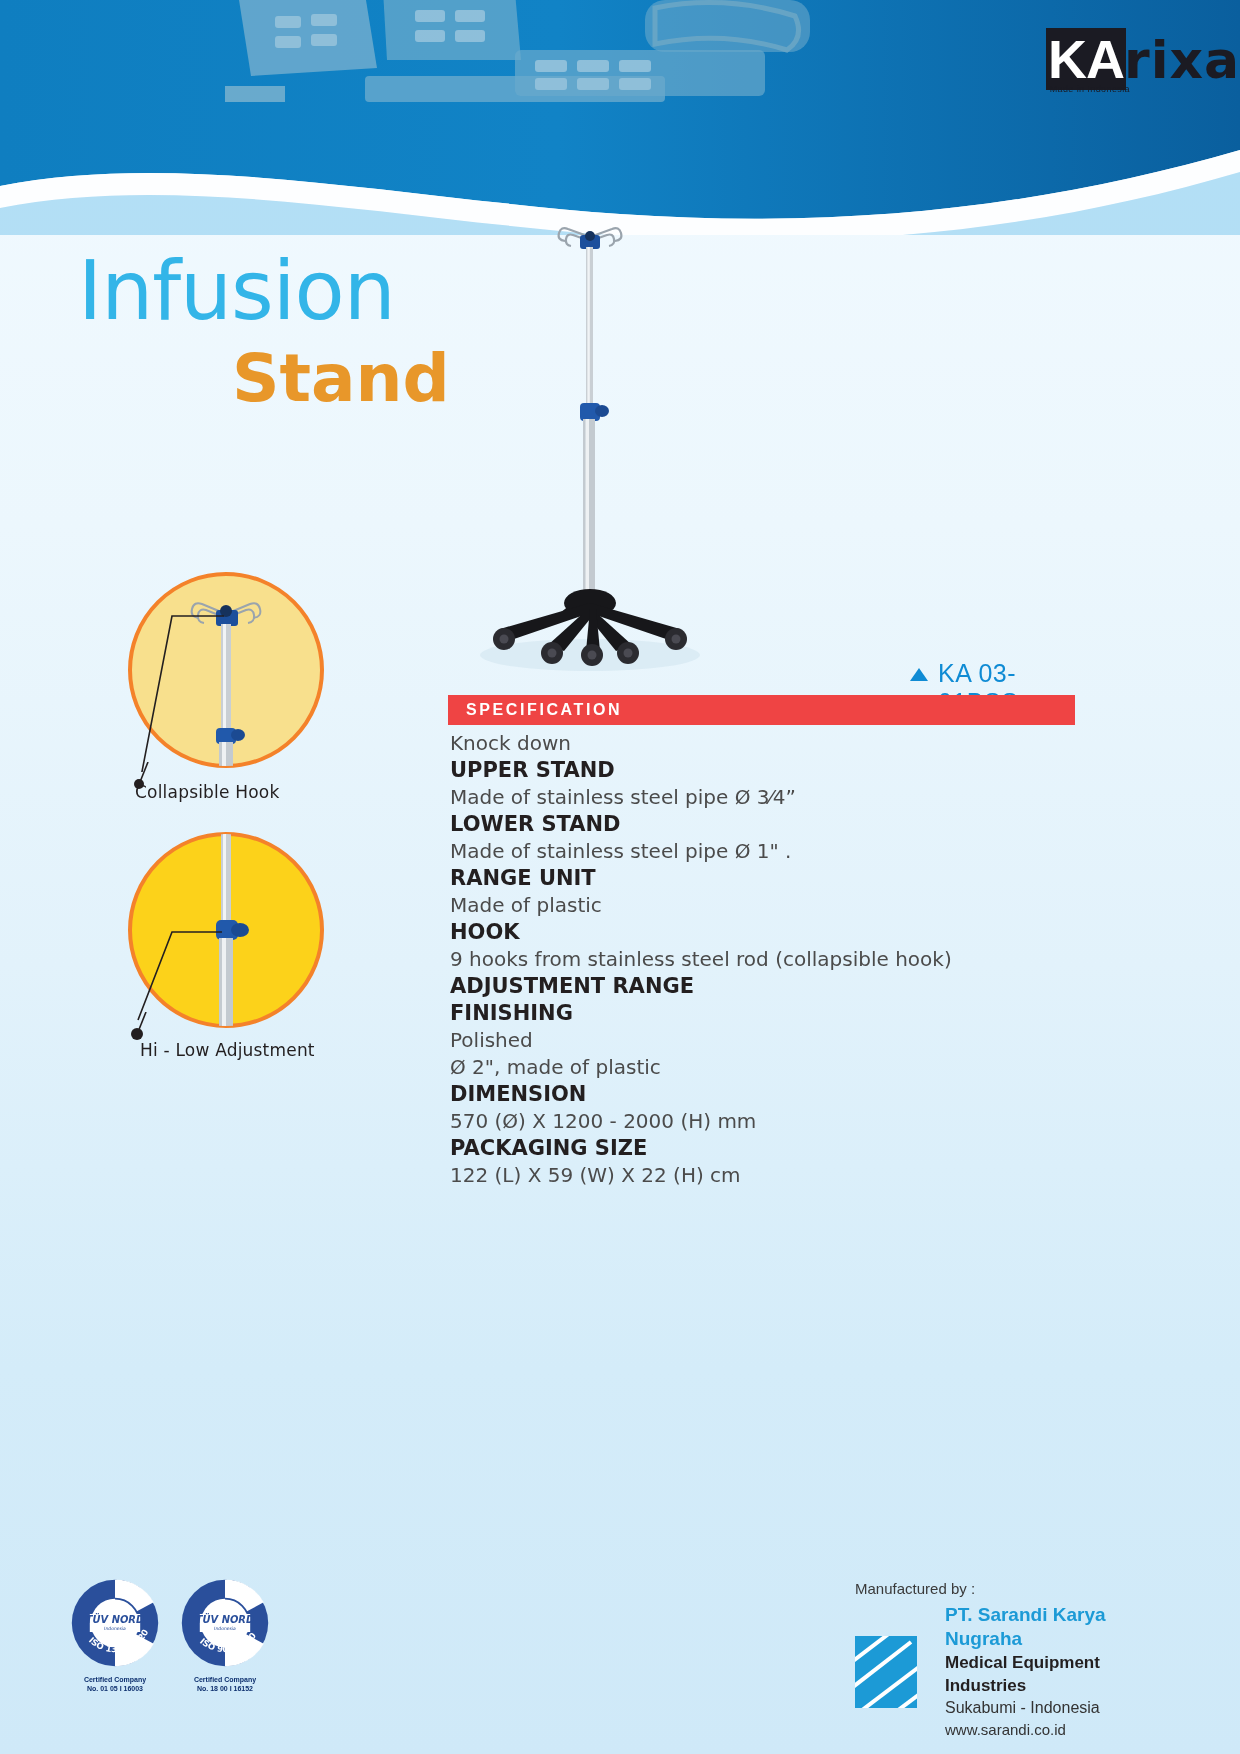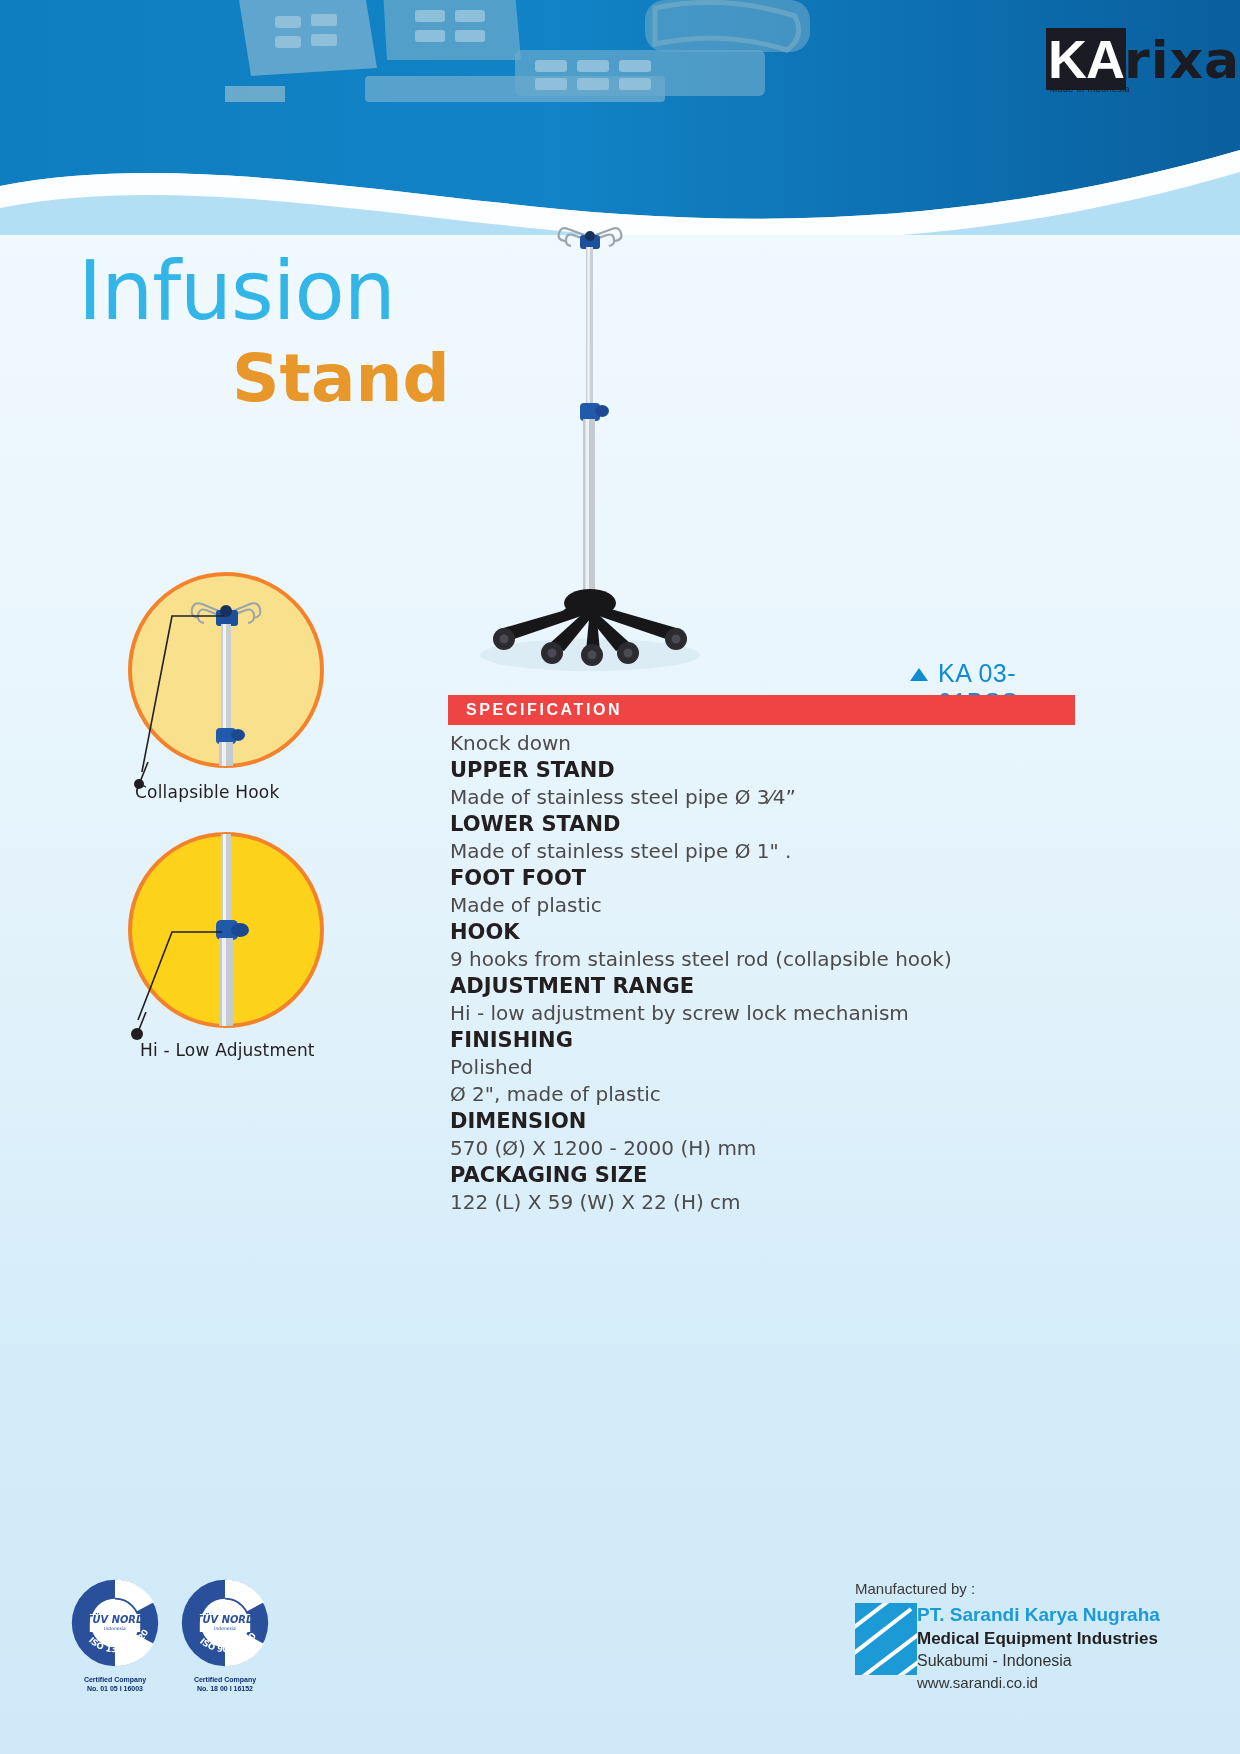--- a/index.html
+++ b/index.html
@@ -97,21 +97,21 @@
   .cert { position:absolute; width:90px; }
   .cert-a { left:0; }
   .cert-b { left:110px; }
   .cert-txt {
     margin-top:3px; text-align:center; font-size:7px; font-weight:bold;
     color:#0d2f6e; line-height:9px;
   }
 
   .mfg { position:absolute; top:1580px; left:855px; width:330px; }
   .mfg-by { font-size:15px; color:#3a3a3a; margin-bottom:6px; }
-  .mfg-body { display:flex; align-items:flex-start; gap:0; }
+  .mfg-body { display:flex; align-items:center; gap:28px; }
   .mfg-mark { width:62px; height:72px; flex:0 0 62px; }
   .mfg-name { font-size:19px; font-weight:bold; color:#1c9ad6; line-height:24px; }
   .mfg-sub { font-size:17px; font-weight:bold; color:#231f20; line-height:23px; }
   .mfg-loc { font-size:16px; color:#333; line-height:22px; }
   .mfg-web { font-size:15px; color:#333; line-height:21px; }
 </style>
 </head>
 <body>
 
 <div class="header-wrap">
@@ -271,26 +271,25 @@
 
 <div class="spec-bar">
   <span>SPECIFICATION</span>
 </div>
 <div class="spec-list" id="spec-list">
     <div class="spec-desc">Knock down</div>
     <div class="spec-term">UPPER STAND</div>
     <div class="spec-desc">Made of stainless steel pipe Ø 3⁄4”</div>
     <div class="spec-term">LOWER STAND</div>
     <div class="spec-desc">Made of stainless steel pipe Ø 1" .</div>
-    <div class="spec-term">FOOT FOOT</div>
+    <div class="spec-term">RANGE UNIT</div>
     <div class="spec-desc">Made of plastic</div>
     <div class="spec-term">HOOK</div>
     <div class="spec-desc">9 hooks from stainless steel rod (collapsible hook)</div>
     <div class="spec-term">ADJUSTMENT RANGE</div>
-    <div class="spec-desc">Hi - low adjustment by screw lock mechanism</div>
     <div class="spec-term">FINISHING</div>
     <div class="spec-desc">Polished</div>
     <div class="spec-desc">Ø 2", made of plastic</div>
     <div class="spec-term">DIMENSION</div>
     <div class="spec-desc">570 (Ø) X 1200 - 2000 (H) mm</div>
     <div class="spec-term">PACKAGING SIZE</div>
     <div class="spec-desc">122 (L) X 59 (W) X 22 (H) cm</div>
   </div>
 
 <div class="cert-wrap">

